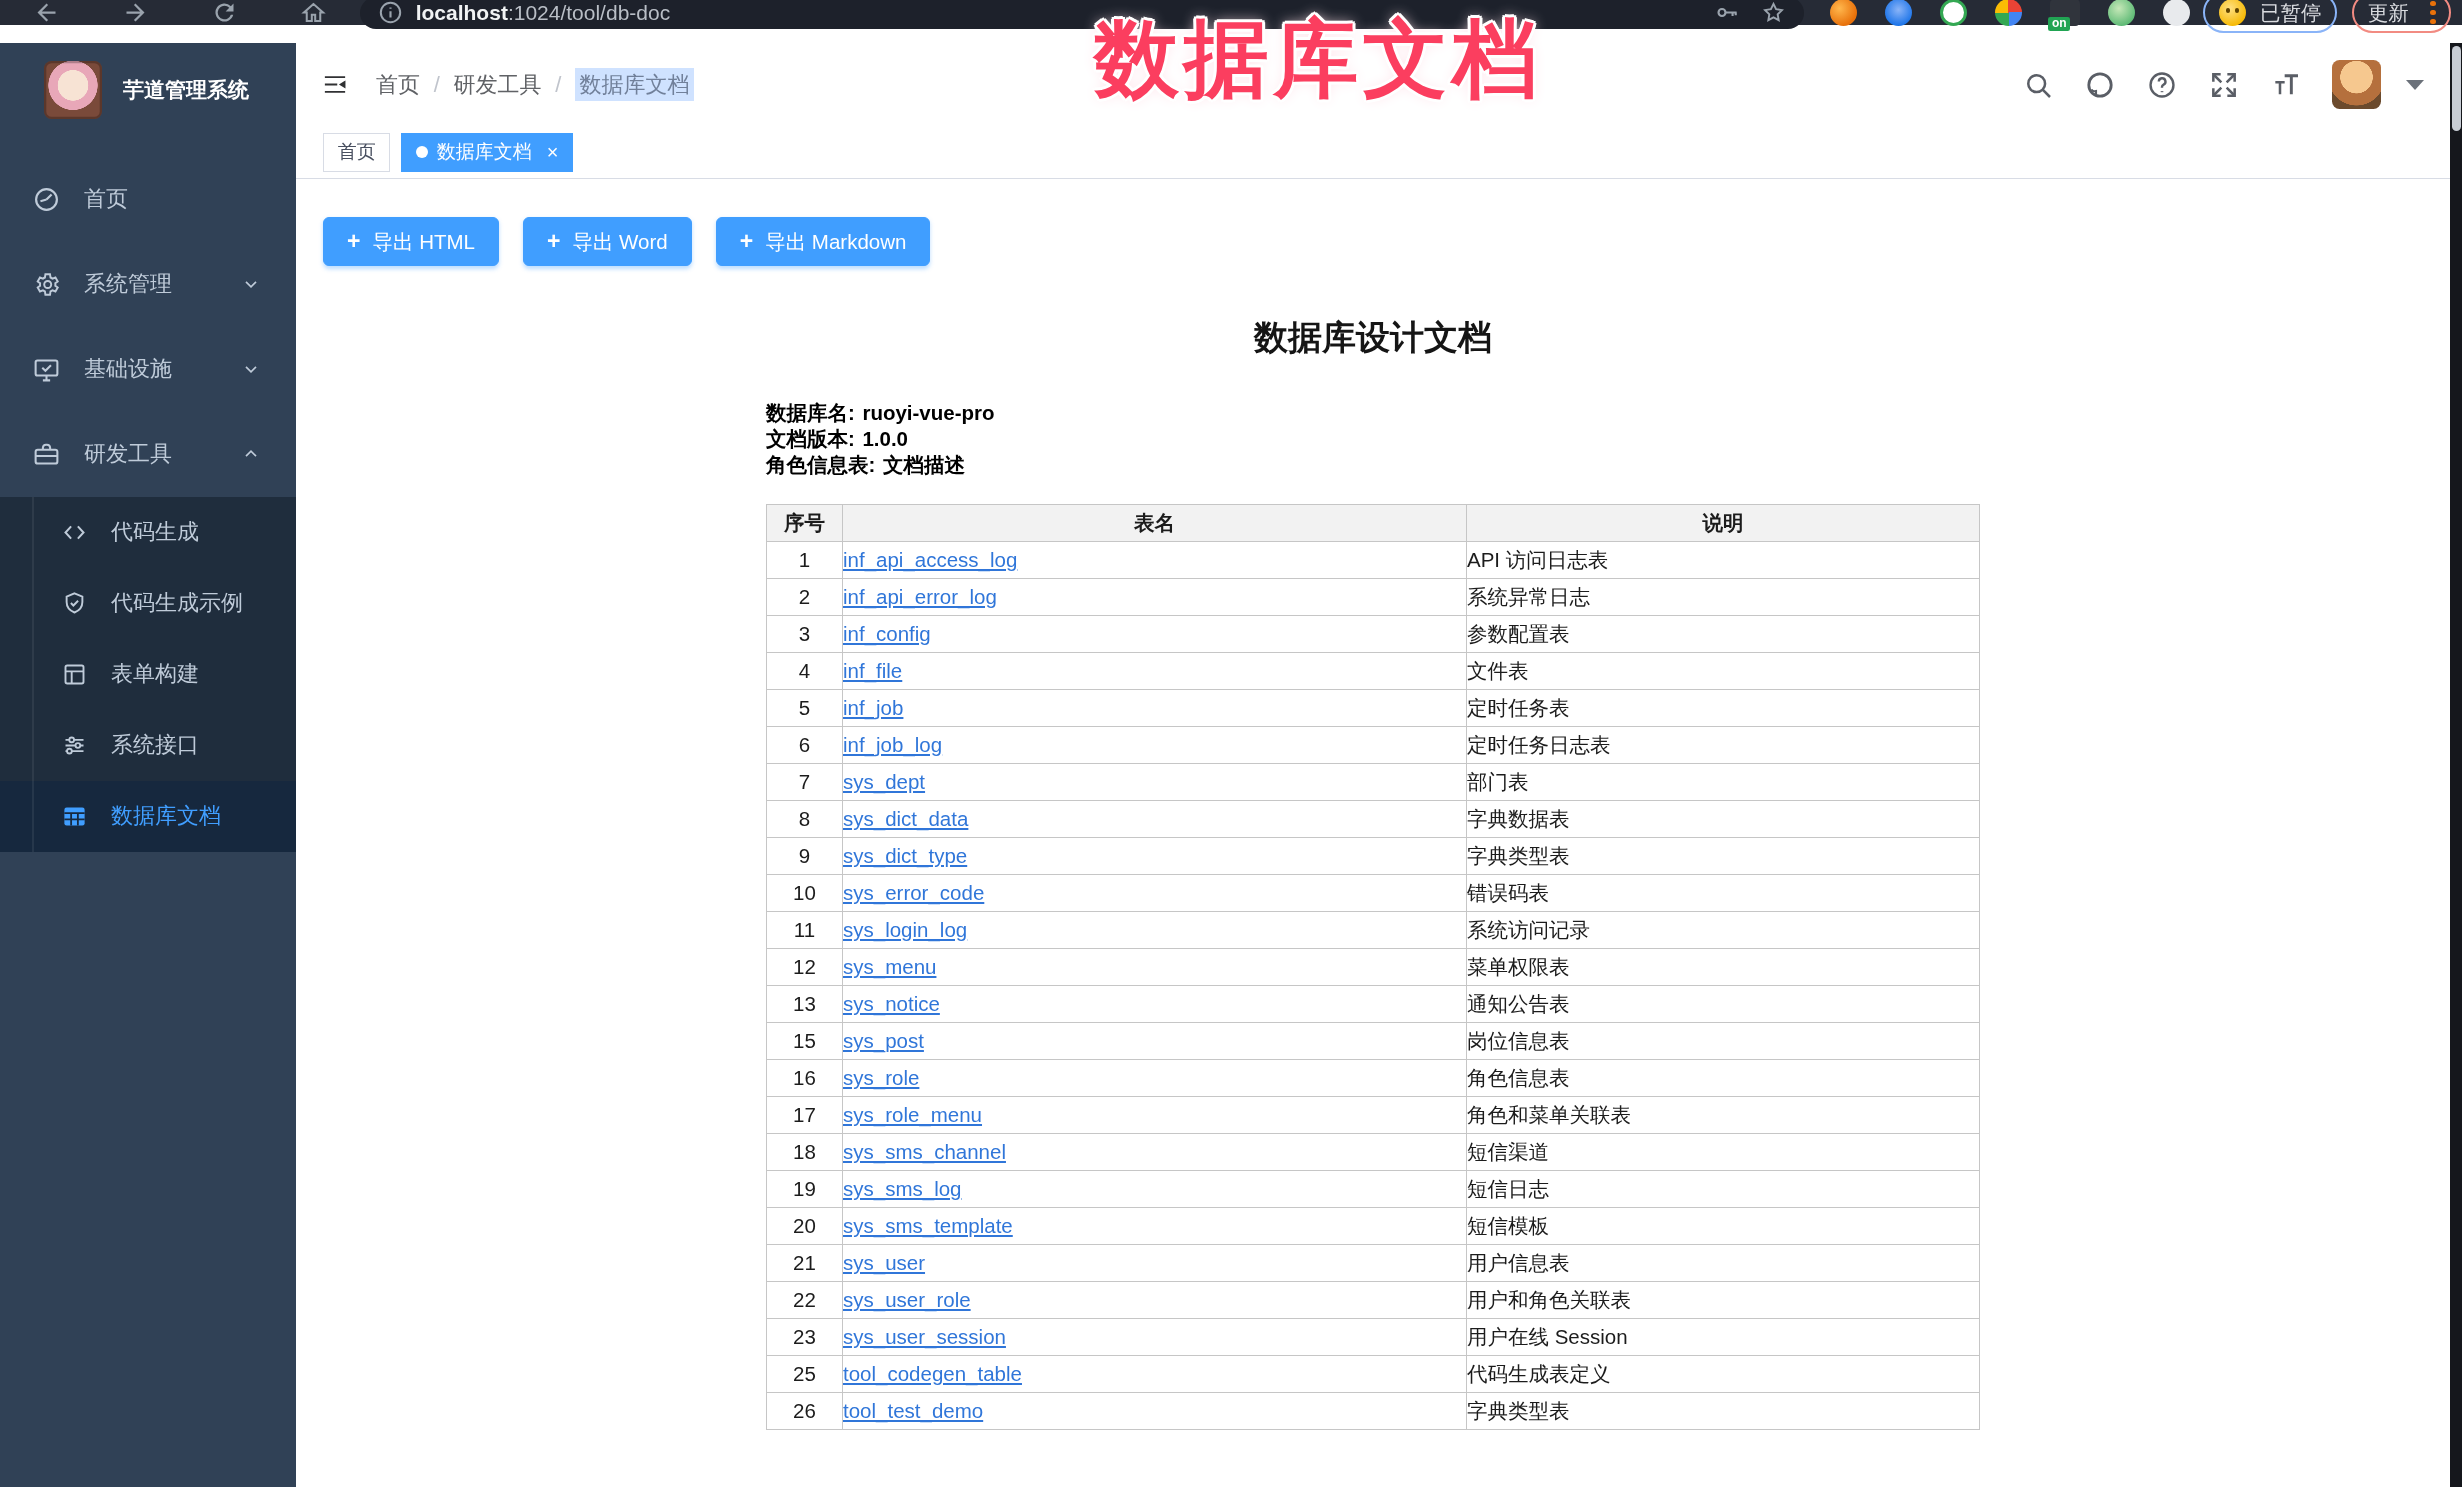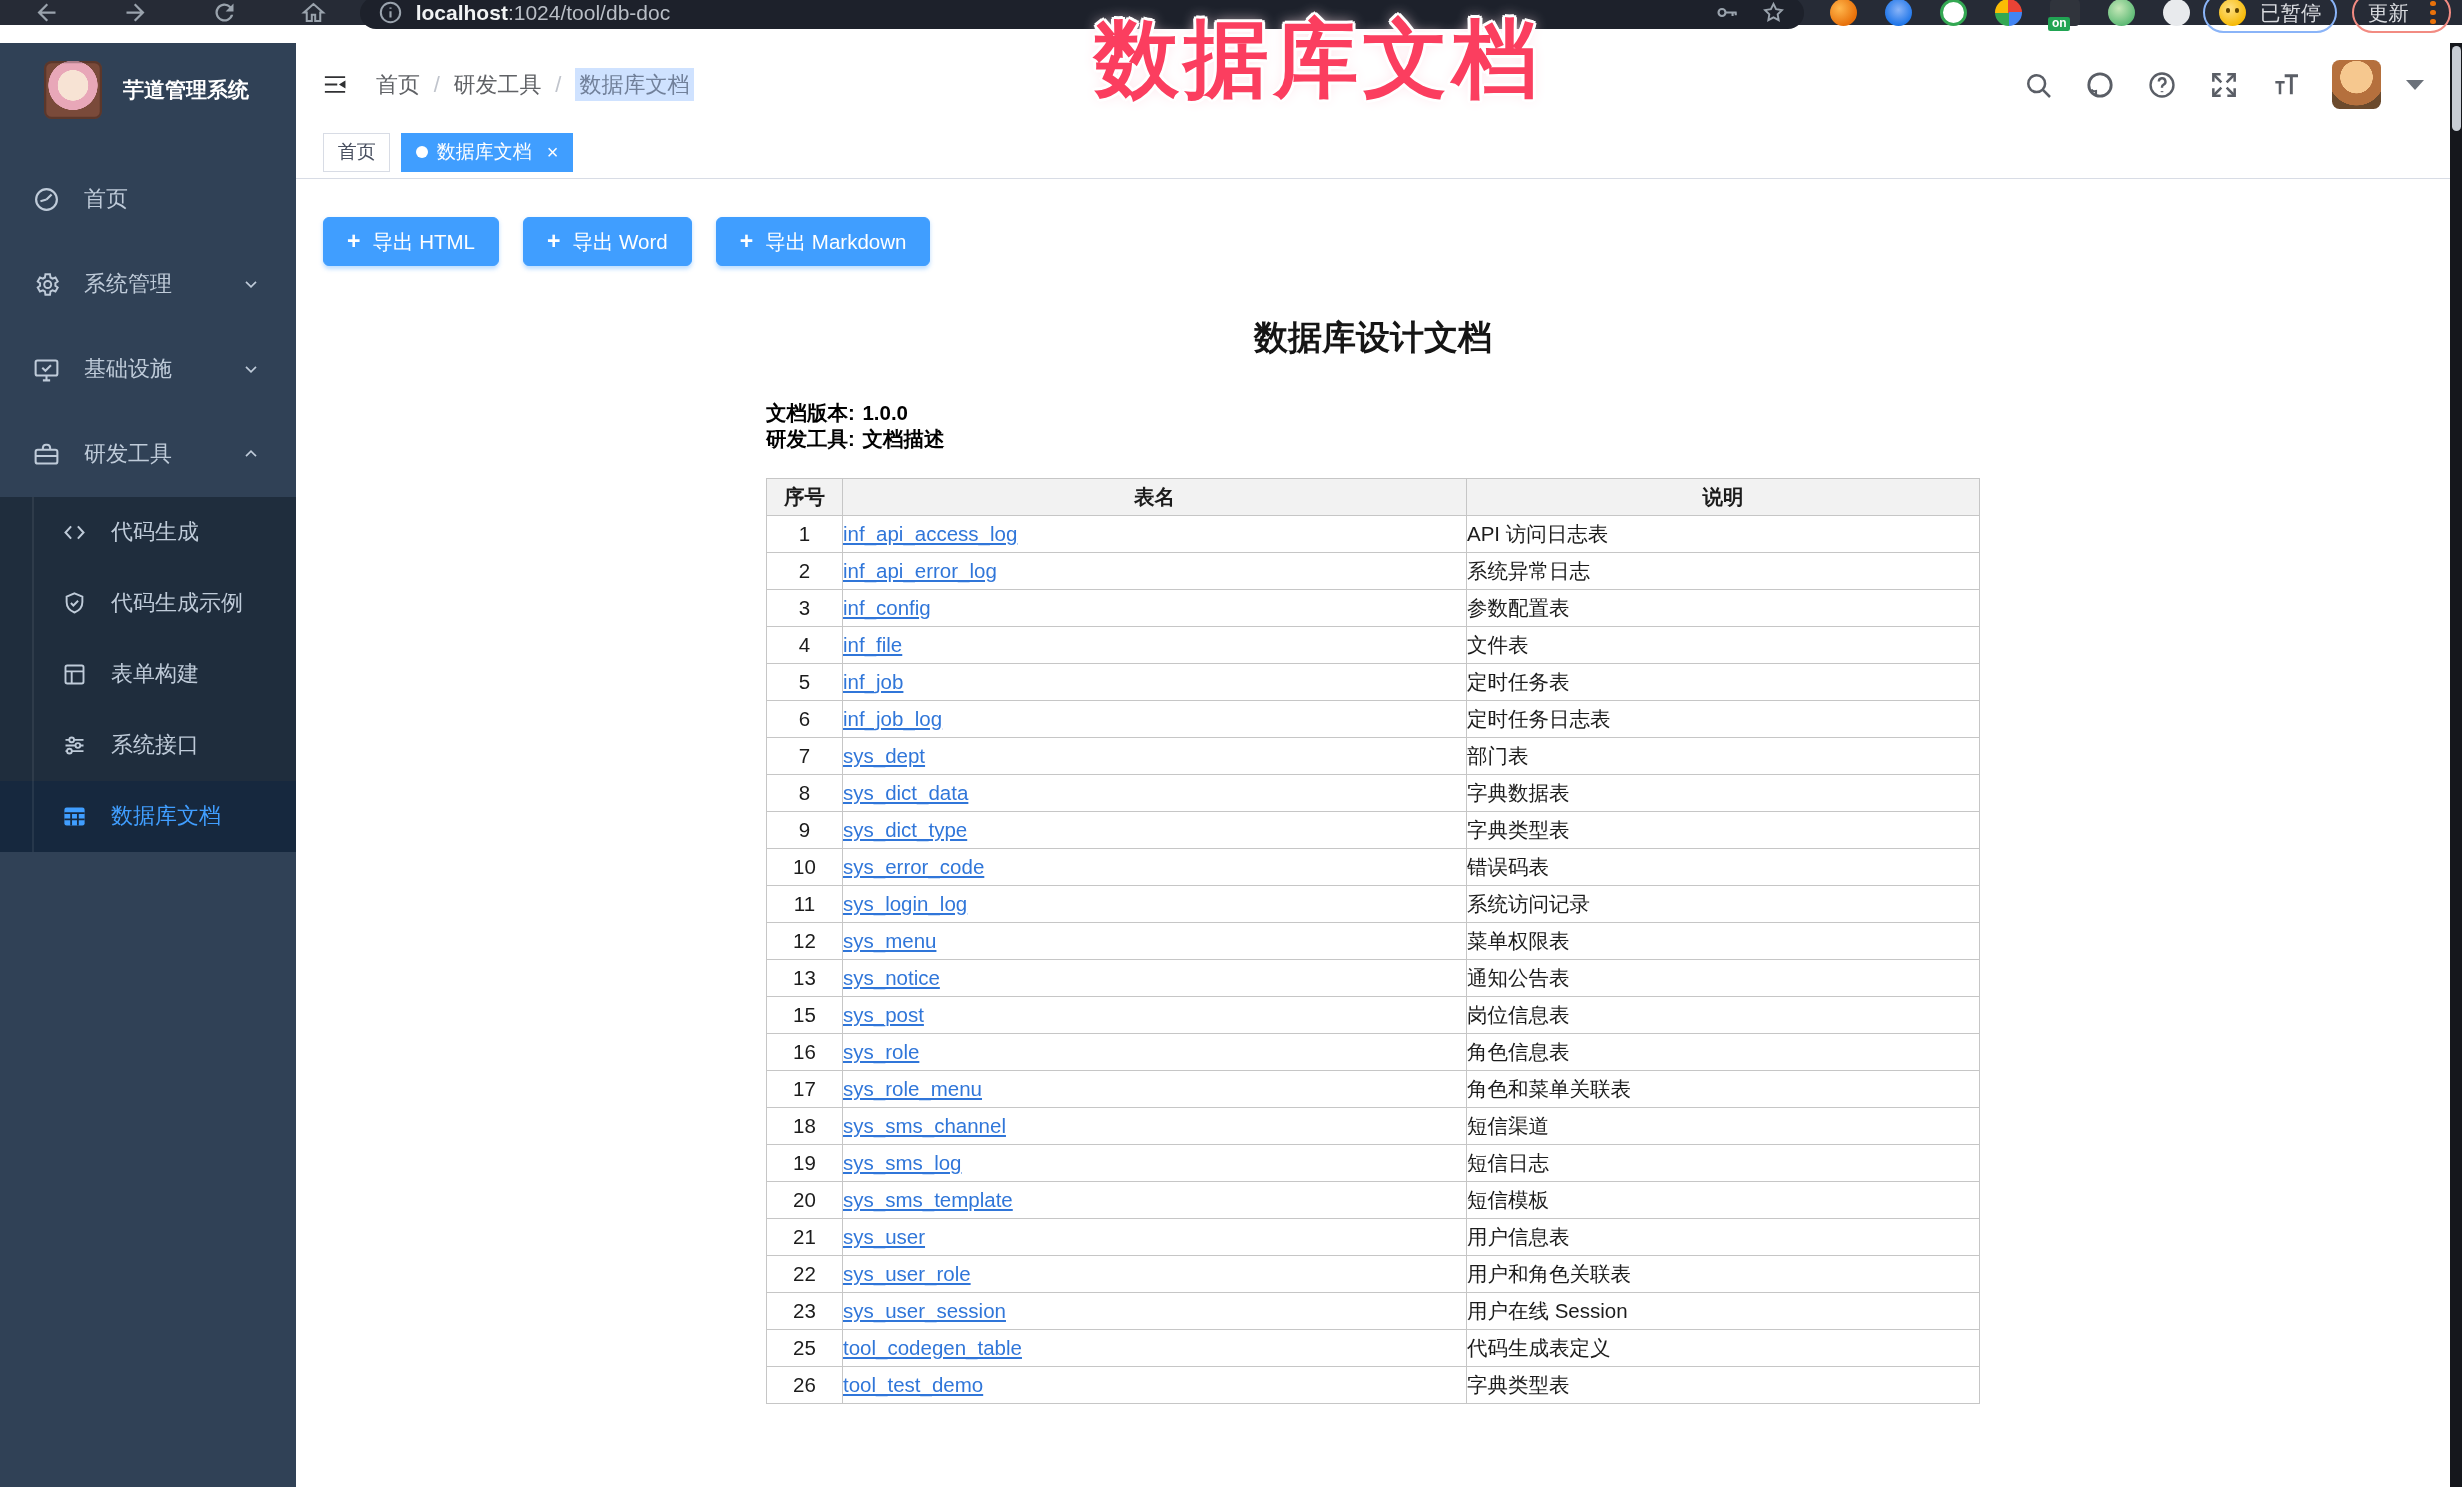--- a/index.html
+++ b/index.html
@@ -323,22 +323,23 @@
         </button>
         <button class="btn">
           <span class="plus">+</span>
           <span>导出 Markdown</span>
         </button>
       </div>
 
       <div class="doc">
         <div class="doc-title">数据库设计文档</div>
         <div class="meta">
+          <div class="row"><span class="m-label">数据库名:</span><span class="m-value">ruoyi-vue-pro</span></div>
           <div class="row"><span class="m-label">文档版本:</span><span class="m-value">1.0.0</span></div>
-          <div class="row"><span class="m-label">研发工具:</span><span class="m-value">文档描述</span></div>
+          <div class="row"><span class="m-label">角色信息表:</span><span class="m-value">文档描述</span></div>
         </div>
         <table class="db">
           <colgroup>
               <col class="c1">
               <col class="c2">
               <col class="c3">
             </colgroup>
           <thead>
             <tr>
               <th>序号</th>

